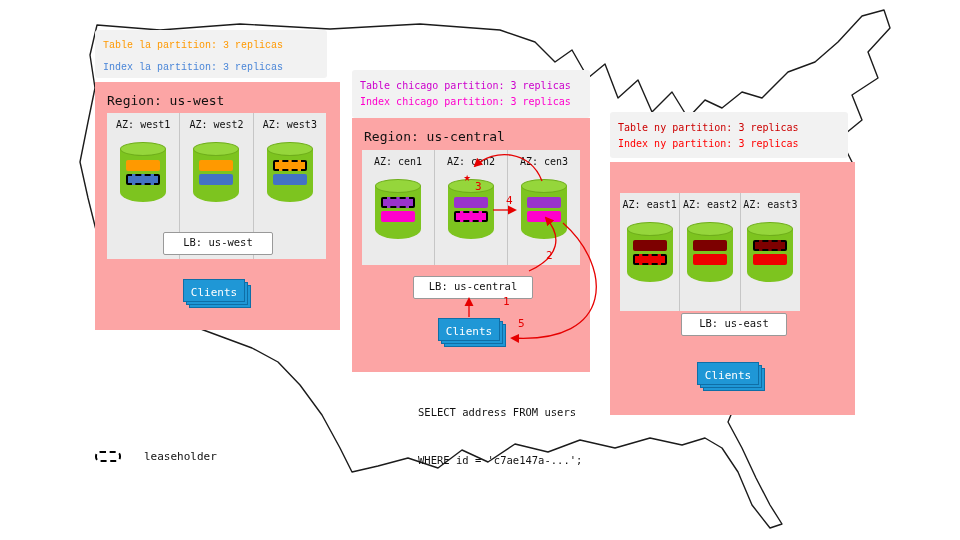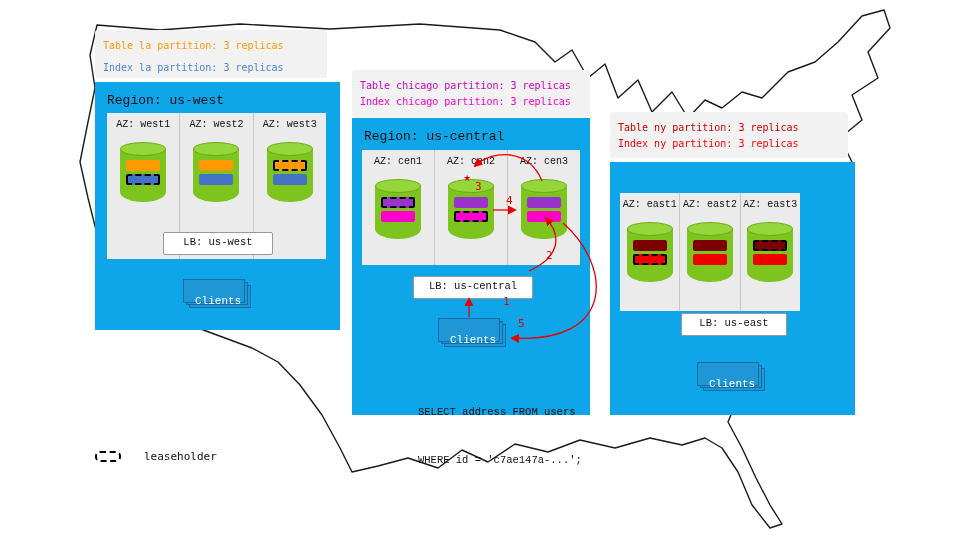--- a/index.html
+++ b/index.html
@@ -11,21 +11,21 @@
   }
   svg.layer { position:absolute; left:0; top:0; width:960px; height:540px; }
   #map-layer { z-index:0; }
   #arrow-layer { z-index:6; pointer-events:none; }
 
   .annotation {
     position:absolute; background:#f2f2f2; border-radius:3px;
     box-sizing:border-box; padding:8px 8px; font-size:10px; line-height:16px;
     white-space:nowrap; z-index:2;
   }
-  .region { position:absolute; background:#0ea5e9; z-index:1;font-family:Liberation Mono, monospace; }
+  .region { position:absolute; background:#fca5a5; z-index:1; }
   .region-title { font-size:13px; padding:11px 0 0 12px; }
 
   .az-box { position:absolute; background:#ebebeb; display:flex; }
   .az-col { flex:1 1 0; border-right:1px solid #c6c6c6; min-width:0; }
   .az-col:last-child { border-right:none; }
   .az-label { font-size:10px; text-align:center; padding-top:6px; }
 
   .cyl { position:relative; width:46px; height:60px; margin:12px auto 0; }
   .cyl-body { position:absolute; left:0; right:0; top:7px; bottom:0;
     background:#7dc41f; border-radius:0 0 23px 23px / 0 0 10px 10px; }
@@ -40,42 +40,42 @@
     border-radius:2px; font-size:10.5px; text-align:center; line-height:19px; z-index:3; }
 
   .clients-wrap { position:absolute; width:62px; height:23px; z-index:3; }
   .clients-layer { position:absolute; left:0; top:0; width:100%; height:100%;
     background:#1f97d6; border:1px solid #0f6ea6; box-sizing:border-box; }
   .clients-layer.l1 { transform:translate(6px,6px); }
   .clients-layer.l2 { transform:translate(3px,3px); }
   .clients-btn { position:absolute; left:0; top:0; width:100%; height:100%;
     background:#1f97d6; border:1px solid #0f6ea6; box-sizing:border-box;
     color:#fff; font-size:11px; text-align:center; line-height:21px;
-    font-family:inherit; padding:11px; }
+    font-family:inherit; padding:2px; }
 
   .sql { position:absolute; font-size:10.5px; line-height:16px; white-space:pre; }
 
   .legend { position:absolute; left:95px; top:450px; display:flex;
     align-items:center; gap:23px; z-index:1; }
   .lease-swatch { display:inline-block; width:26px; height:11px;
     border:2px dashed #000; border-radius:5px; background:#fff; box-sizing:border-box; }
   .legend-label { font-size:11px; }
 
   .flow-num { font:11px "DejaVu Sans Mono",monospace; fill:#e60000; }
   .flow-path { fill:none; stroke:#e60000; stroke-width:1.3; }
   .star { font-size:12px; fill:#e60000; }
 </style>
 </head>
 <body>
 
 <svg id="map-layer" class="layer" viewBox="0 0 960 540">
   <path d="M97,25 L160,30 L240,24 L330,29 L420,24 L500,30 L535,42 L555,62 L572,50 L588,78 L605,64 L618,98 L638,80 L652,112 L672,92 L688,118 L705,100 L722,108 L742,92 L762,98 L788,72 L815,62 L838,42 L862,16 L884,10 L890,28 L868,52 L878,78 L852,95 L862,120 L840,138 L852,162 L832,178 L845,205 L822,225 L835,248 L812,268 L800,295 L782,318 L768,345 L752,372 L738,398 L728,422 L742,448 L756,478 L770,505 L782,524 L770,528 L752,505 L738,472 L722,448 L705,438 L682,445 L650,438 L615,448 L580,440 L548,452 L515,444 L488,462 L462,450 L438,468 L408,458 L378,466 L352,472 L340,448 L322,415 L300,385 L278,362 L252,348 L225,338 L198,328 L172,318 L148,308 L128,298 L115,272 L98,238 L88,198 L80,162 L88,122 L95,88 L90,55 Z" fill="#ffffff" stroke="#1b1b1b" stroke-width="1.4" stroke-linejoin="round"></path>
 </svg>
 
-<div class="annotation" style="left:95px; top:30px; width:232px; height:48px;">
+<div class="annotation" style="left:95px; top:30px; width:232px; height:48px;font-family:Liberation Mono, monospace;">
   <div style="color: rgb(255, 153, 0);">Table la partition: 3 replicas</div>
   <div style="color: rgb(74, 134, 216); margin-top: 6px;">Index la partition: 3 replicas</div>
 </div>
 
 <div class="region" style="left:95px; top:82px; width:245px; height:248px;">
   <div class="region-title">Region: us-west</div>
 
   <div class="az-box" style="left:12px; top:31px; width:219px; height:146px;">
     <div class="az-col">
       <div class="az-label">AZ: west1</div>
@@ -119,21 +119,21 @@
     <div class="clients-layer l2"></div>
     <button class="clients-btn">Clients</button>
   </div>
 </div>
 
 <div class="annotation" style="left:352px; top:70px; width:238px; height:48px;">
   <div style="color: rgb(204, 0, 204);">Table chicago partition: 3 replicas</div>
   <div style="color: rgb(255, 0, 204);">Index chicago partition: 3 replicas</div>
 </div>
 
-<div class="region" style="left:352px; top:118px; width:238px; height:297px;">
+<div class="region" style="left:352px; top:118px; width:238px; height:254px;">
   <div class="region-title">Region: us-central</div>
 
   <div class="az-box" style="left:10px; top:32px; width:218px; height:115px;">
     <div class="az-col">
       <div class="az-label">AZ: cen1</div>
       <div class="cyl">
         <div class="cyl-body"></div>
         <div class="cyl-top"></div>
         <div class="bars">
           <div class="bar lease" style="background: rgb(153, 51, 204);"></div>

